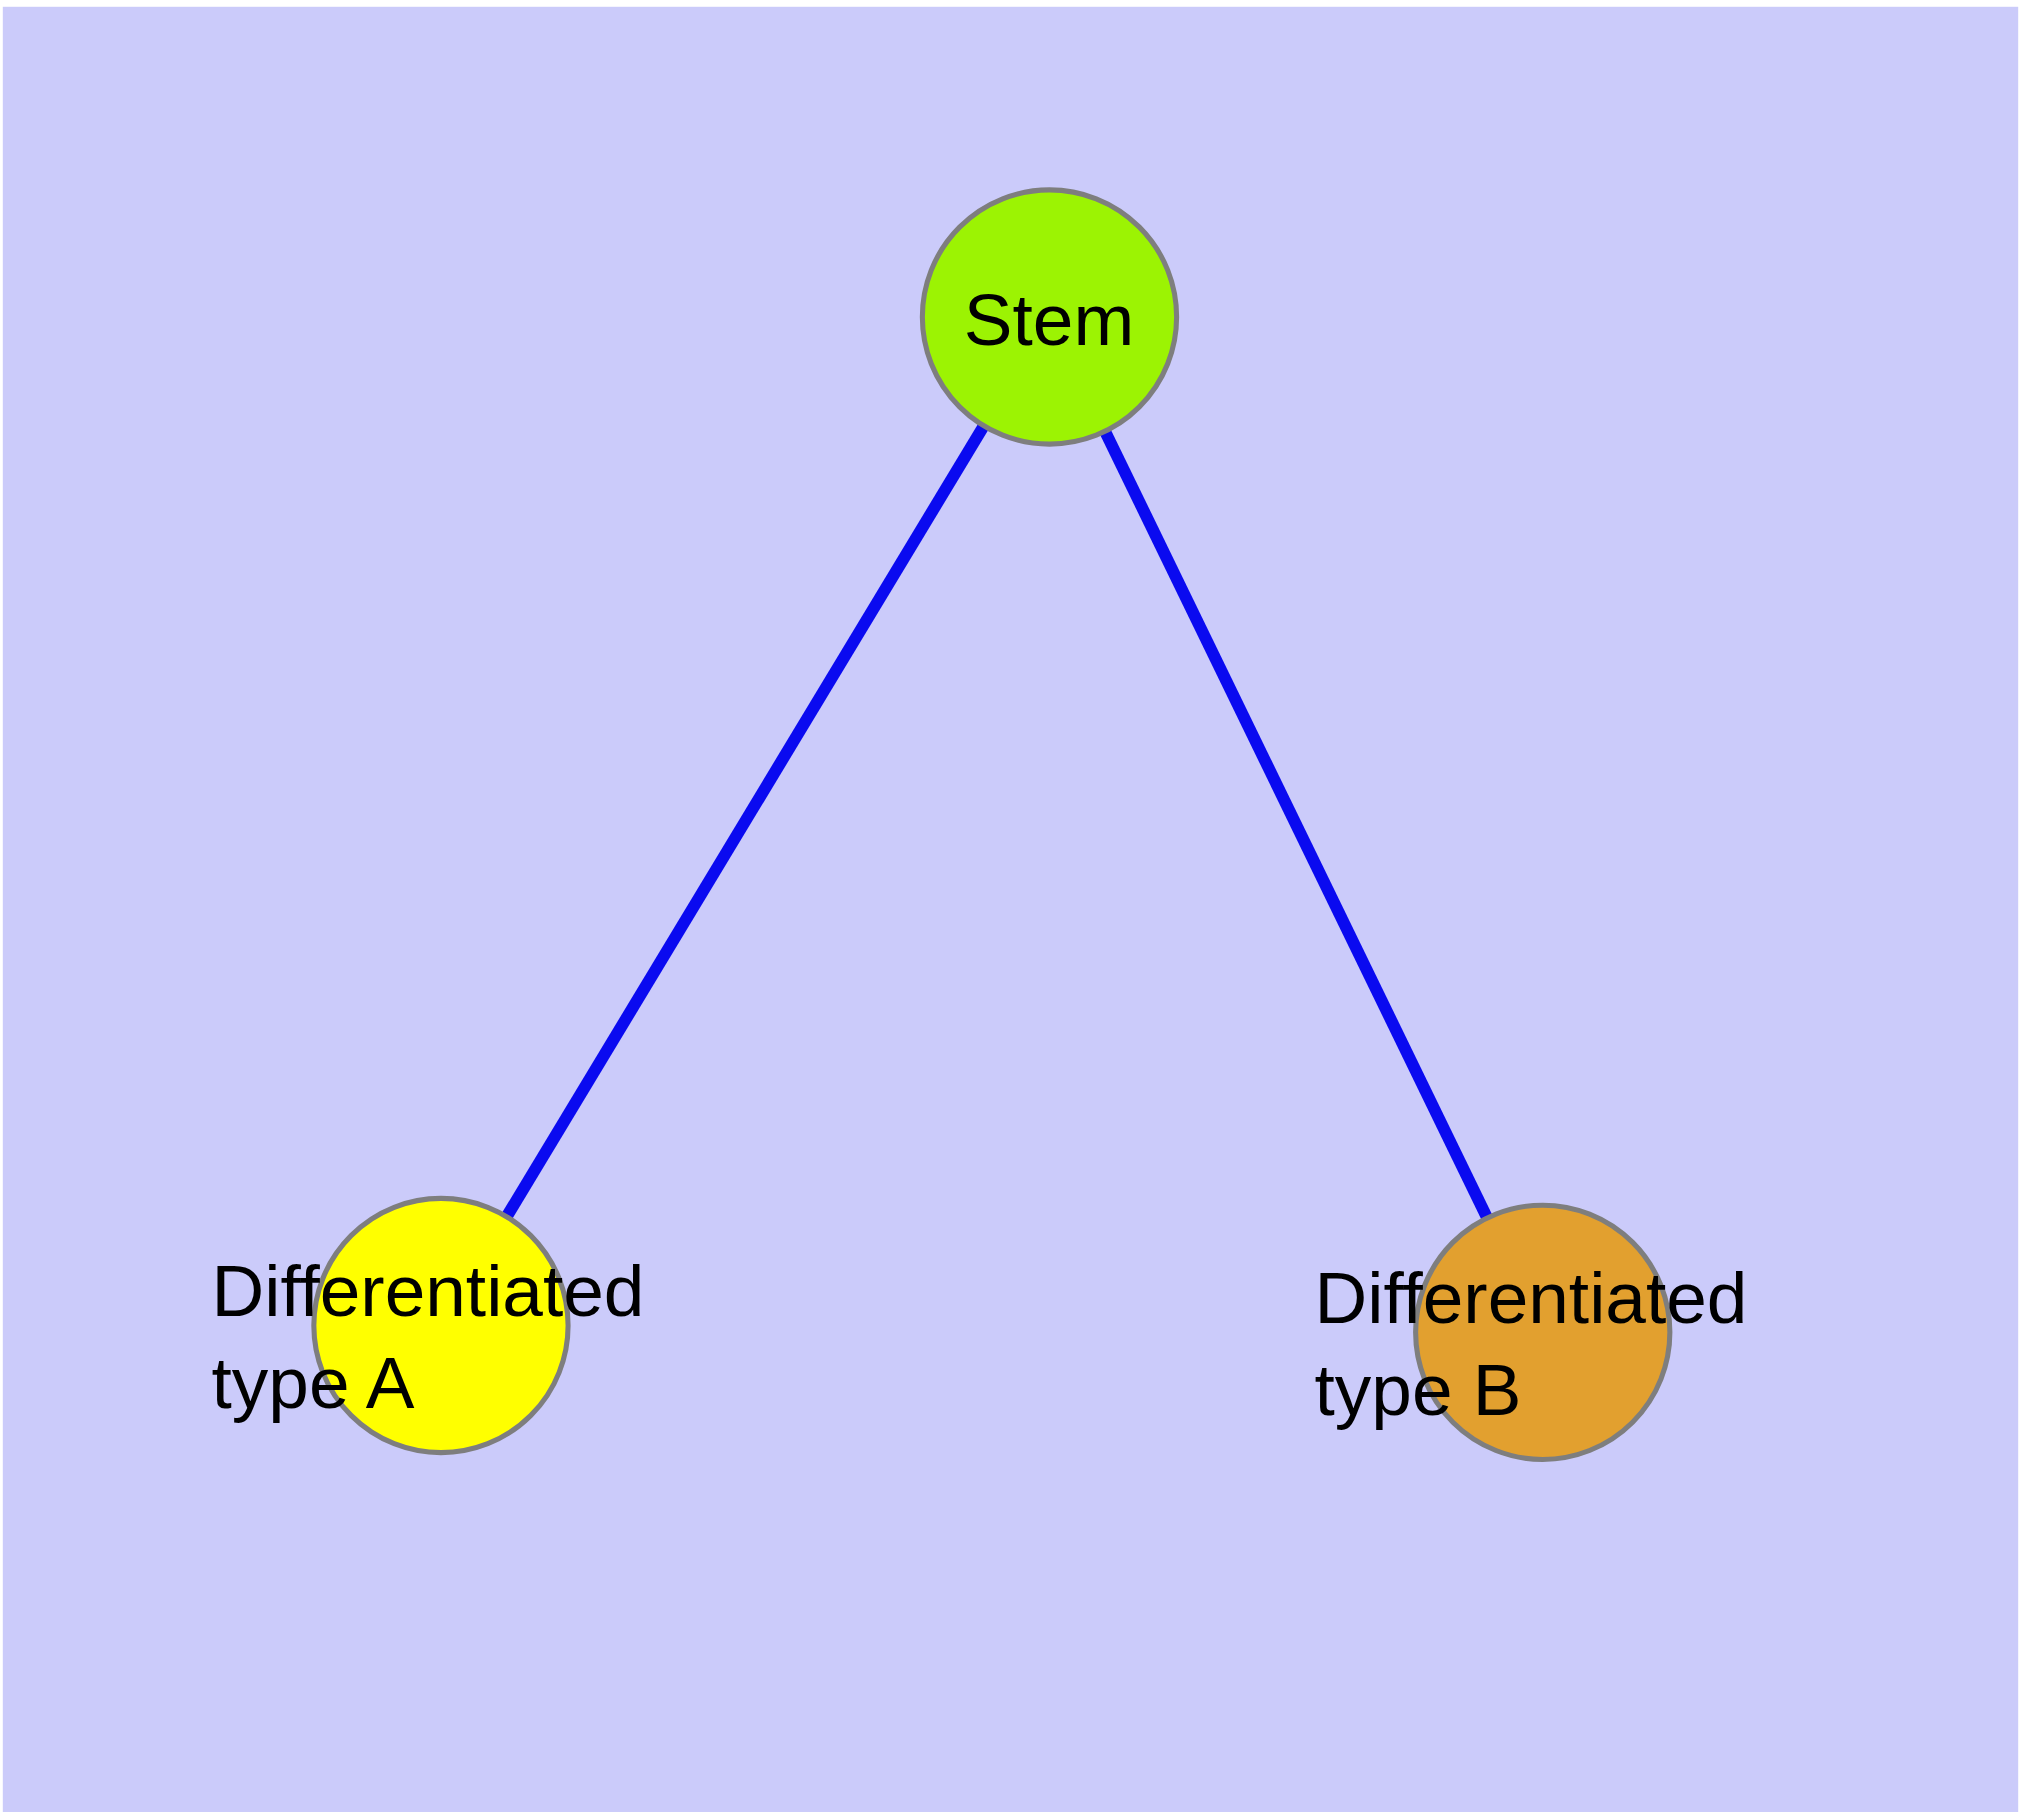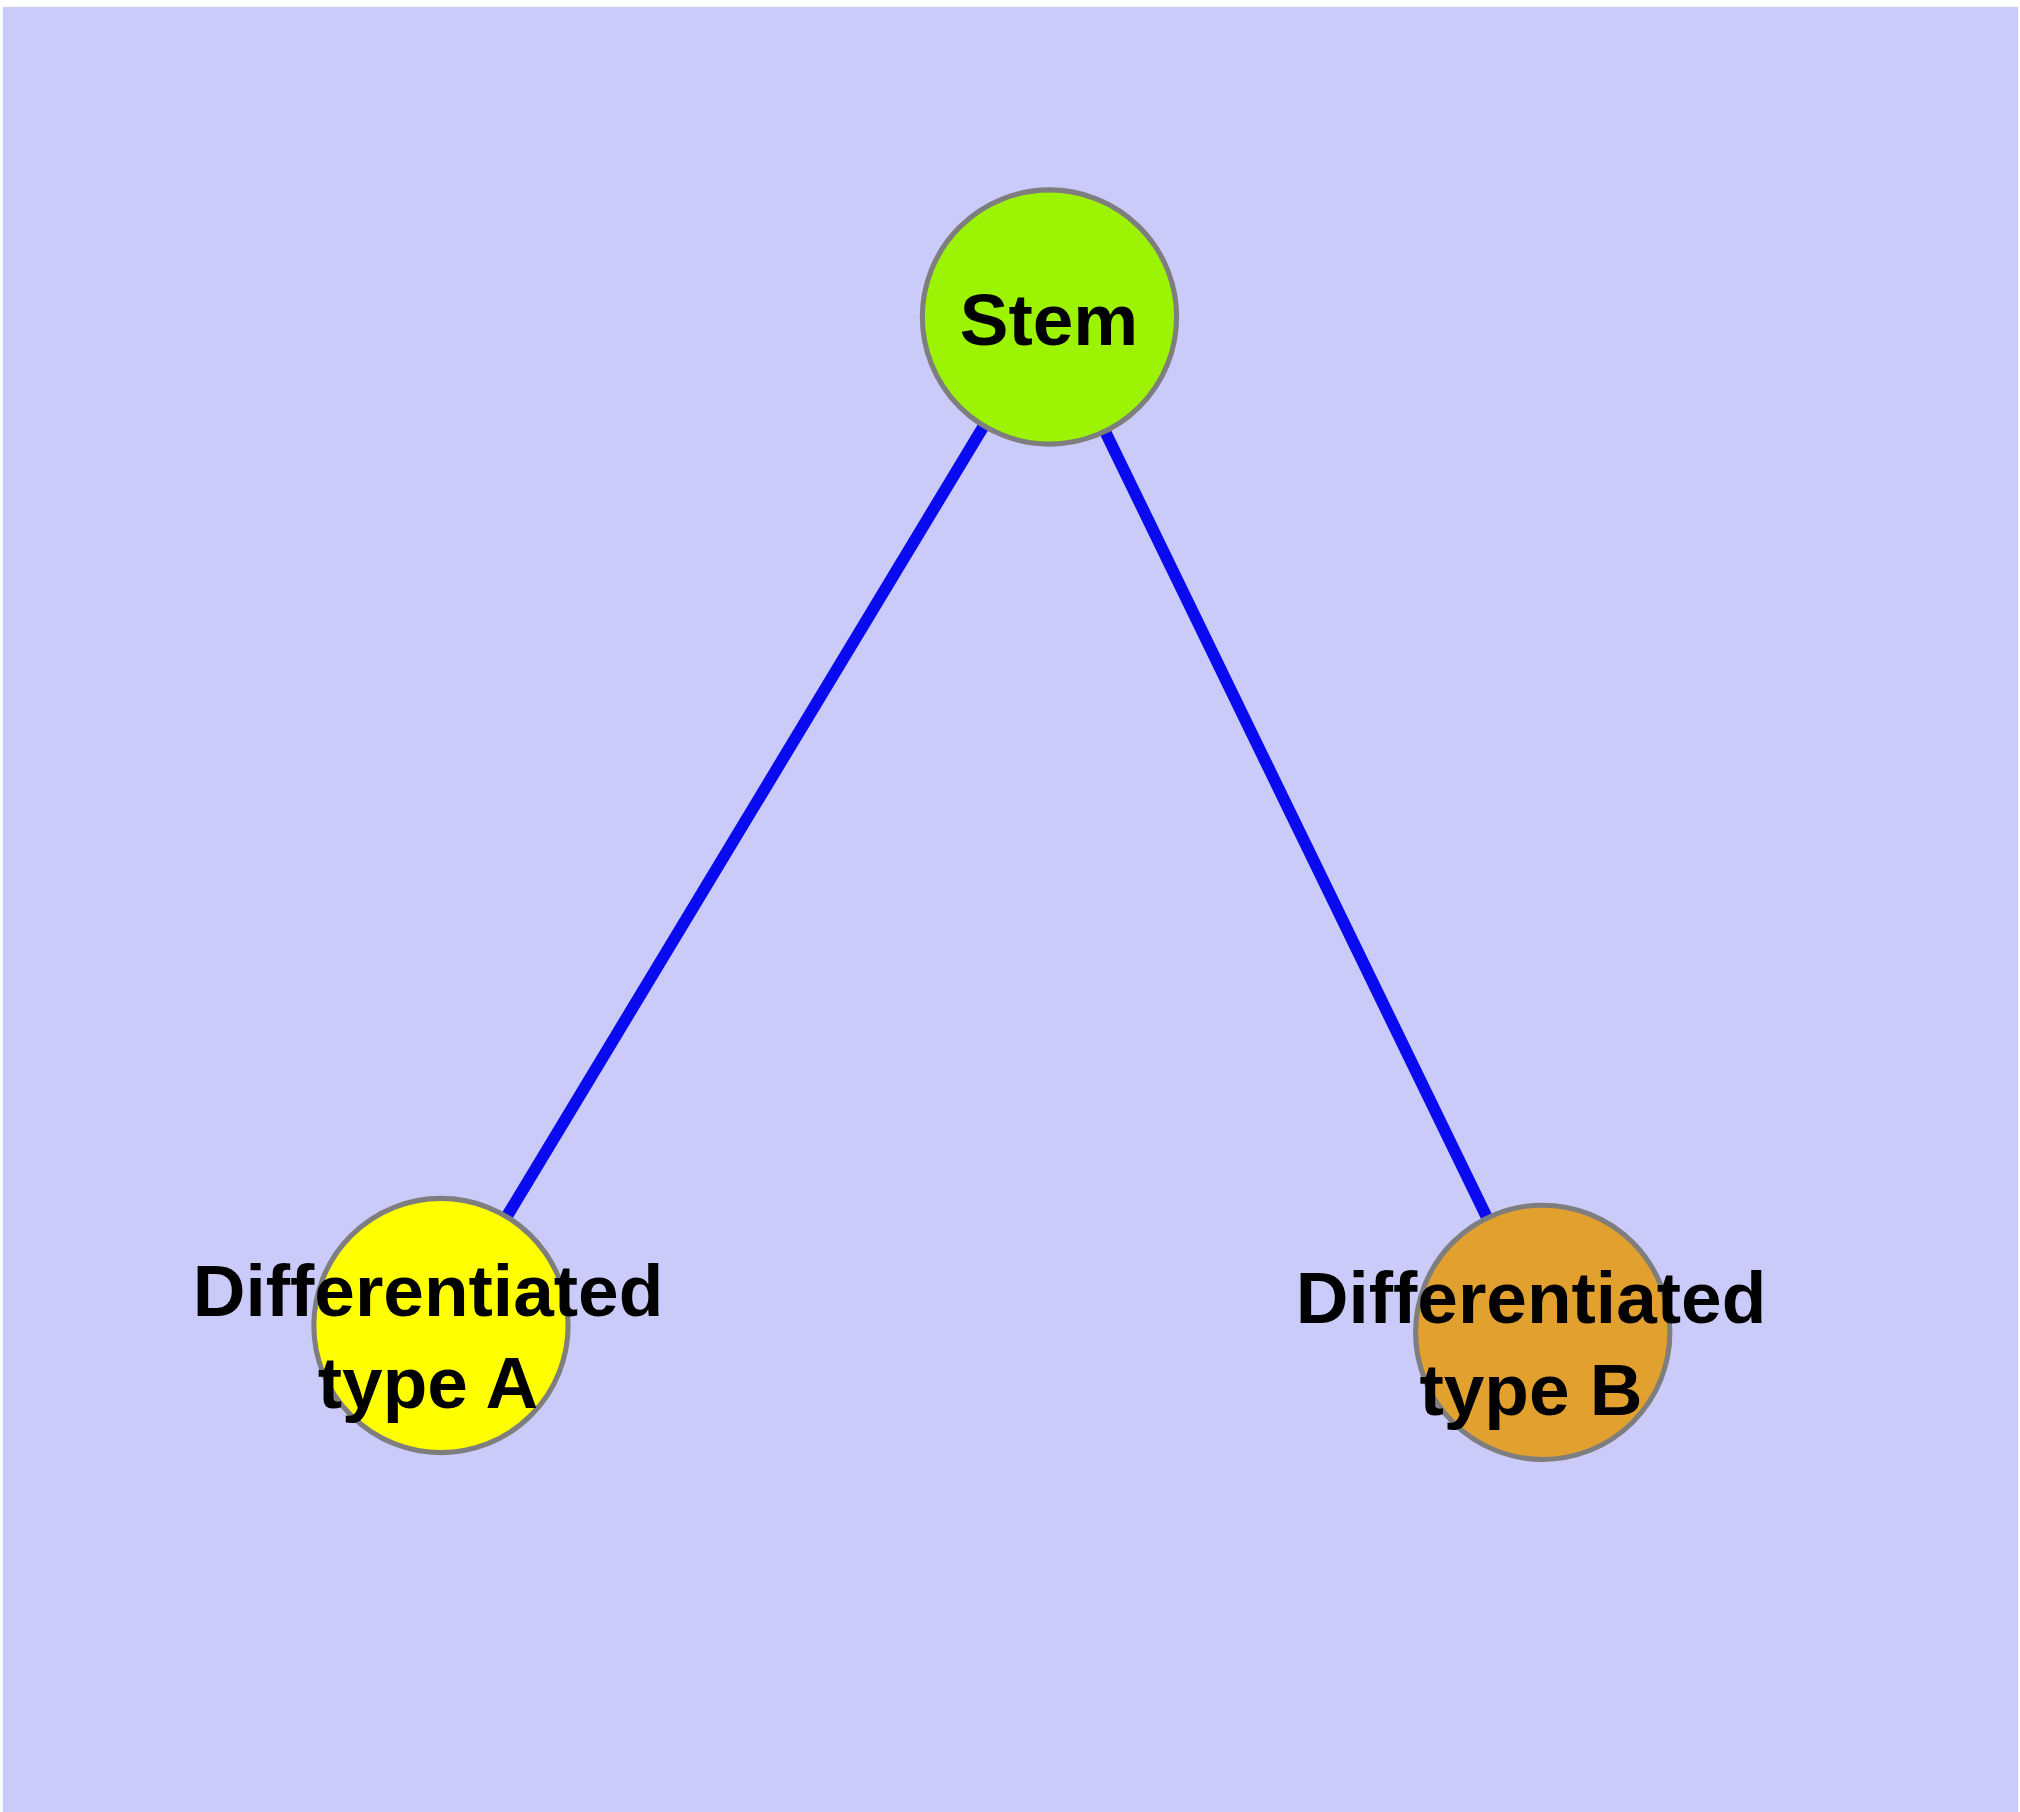--- a/index.html
+++ b/index.html
@@ -20,25 +20,25 @@
     left: 0;
     top: 0;
     width: 2021px;
     height: 1812px;
     display: block;
   }
   .node-label {
     position: absolute;
     transform: translate(-50%, -50%);
     font-family: "Liberation Sans", sans-serif;
-    font-weight: bold;
+    font-weight: normal;
     font-size: 73px;
     line-height: 1.26;
     color: #000000;
-    text-align: center;
+    text-align: left;
     white-space: pre-line;
     pointer-events: none;
   }
   .label-stem   { left: 1049px; top: 320px; }
   .label-type-a { left: 428px;  top: 1337px; }
   .label-type-b { left: 1531px; top: 1344px; }
 </style>
 </head>
 <body>
 

